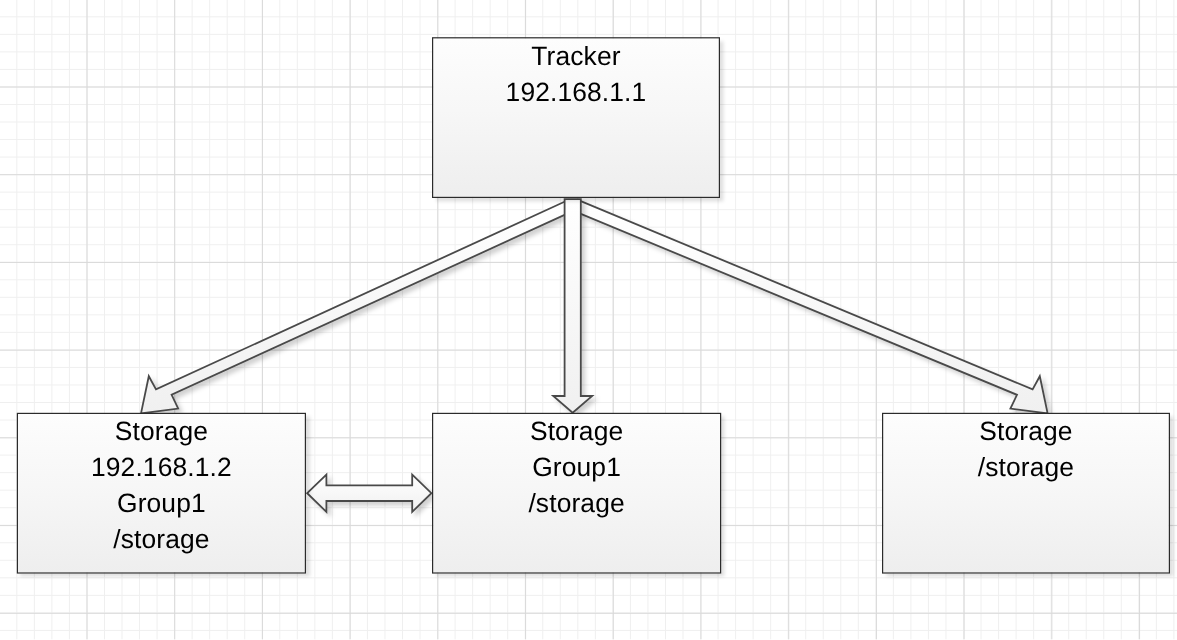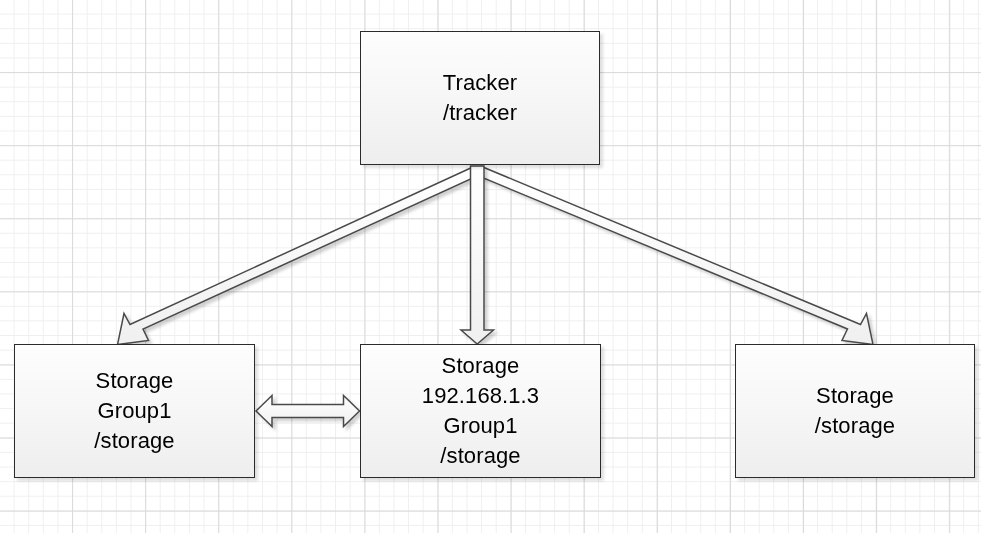--- a/index.html
+++ b/index.html
@@ -44,21 +44,20 @@
   
   .node {
     position: absolute;
     box-sizing: border-box;
     border: 1.6px solid #2b2b2b;
     background: linear-gradient(to bottom, #fdfdfd 0%, #f7f7f7 45%, #eeeeee 100%);
     box-shadow: 3px 3px 3px rgba(0,0,0,0.13);
     display: flex;
     flex-direction: column;
     align-items: center;
-    justify-content: center;
     color: #000000;
     font-size: 22px;
     line-height: 30px;
     letter-spacing: 0.1px;
     text-align: center;
     z-index: 5;
   }
   .node .line {
     display: block;
     white-space: nowrap;
@@ -128,32 +127,32 @@
                L 343.5 426.5
                L 343.5 417.5
                L 272.0 417.5
                L 272.0 426.5
                Z" fill="url(#arrowGrad)" stroke="#4a4a4a" stroke-width="1.5" stroke-linejoin="miter"></path>
     </g>
   </svg>
 
   <div class="node" id="node-tracker">
     <span class="line">Tracker</span>
-    <span class="line">/tracker</span>
+    <span class="line">192.168.1.1</span>
   </div>
 
   <div class="node" id="node-storage-1">
     <span class="line">Storage</span>
+    <span class="line">192.168.1.2</span>
     <span class="line">Group1</span>
     <span class="line">/storage</span>
   </div>
 
   <div class="node" id="node-storage-2">
     <span class="line">Storage</span>
-    <span class="line">192.168.1.3</span>
     <span class="line">Group1</span>
     <span class="line">/storage</span>
   </div>
 
   <div class="node" id="node-storage-3">
     <span class="line">Storage</span>
     <span class="line">/storage</span>
   </div>
 
 </div>

